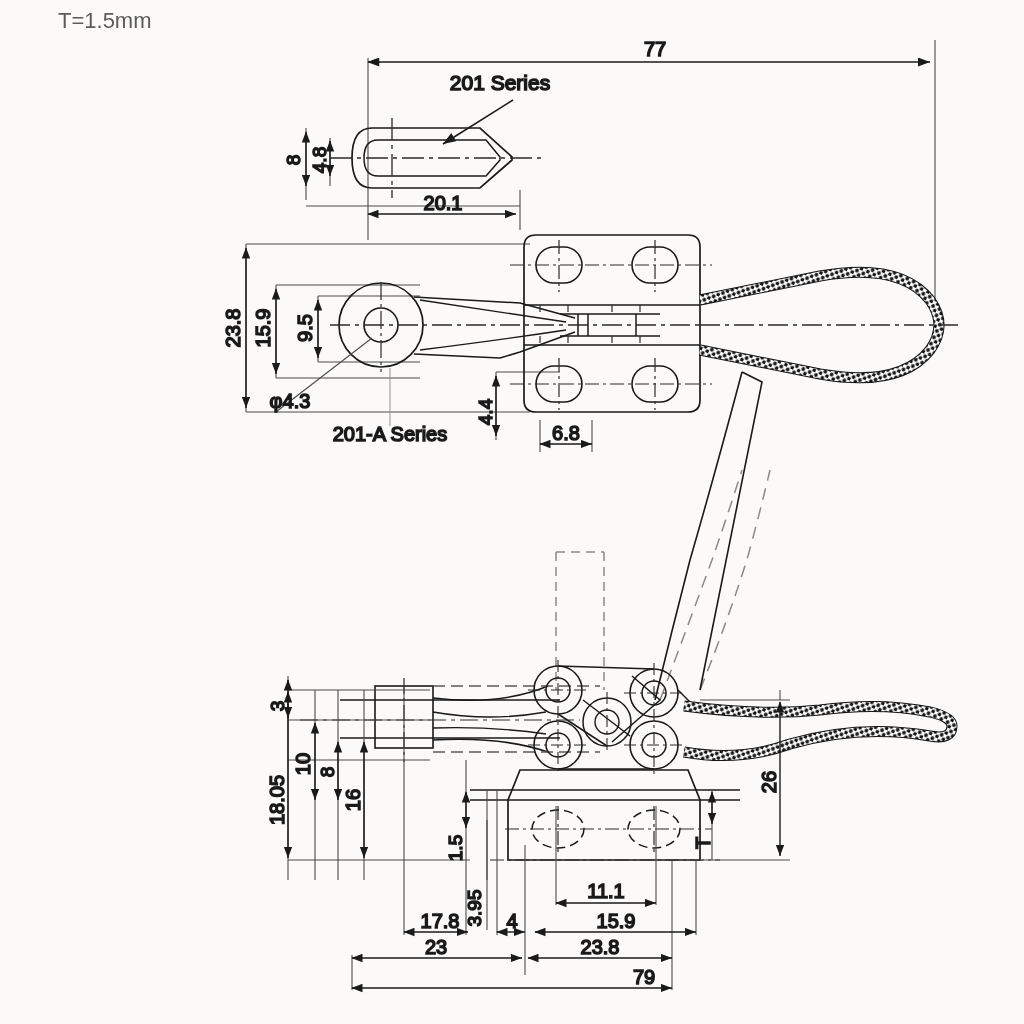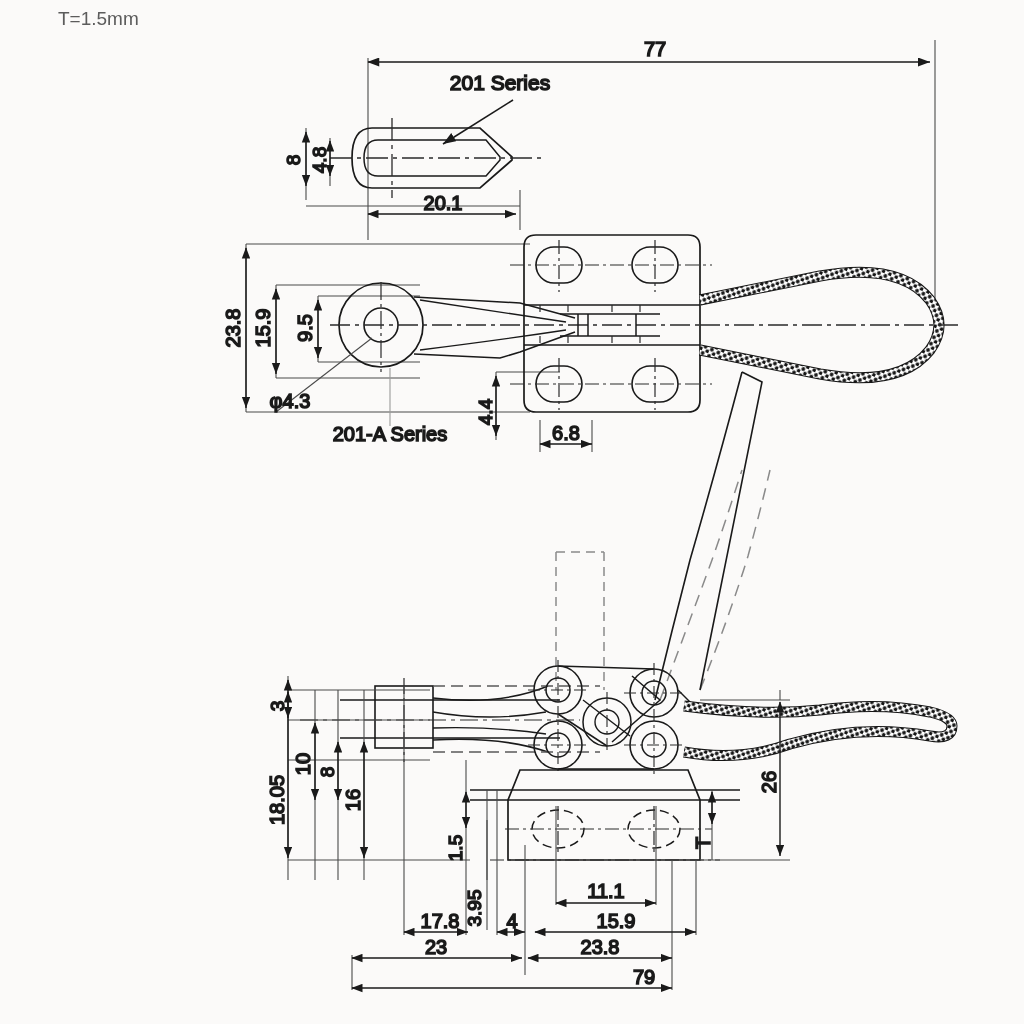--- a/index.html
+++ b/index.html
@@ -22,21 +22,21 @@
     font-size: 40px;
     letter-spacing: -0.5px;
     color: #e8322f;
     white-space: nowrap;
     pointer-events: none;
   }
   .thk {
     position: absolute;
     left: 58px; top: 8px;
     font-family: "Liberation Sans", sans-serif;
-    font-size: 19px;
+    font-size: 22px;
     color: #5c5c5c;
     white-space: nowrap;
     text-align: center;
   }
   svg text {
     font-family: "Liberation Sans", sans-serif;
     fill: #161616;
   }
 </style>
 </head>

